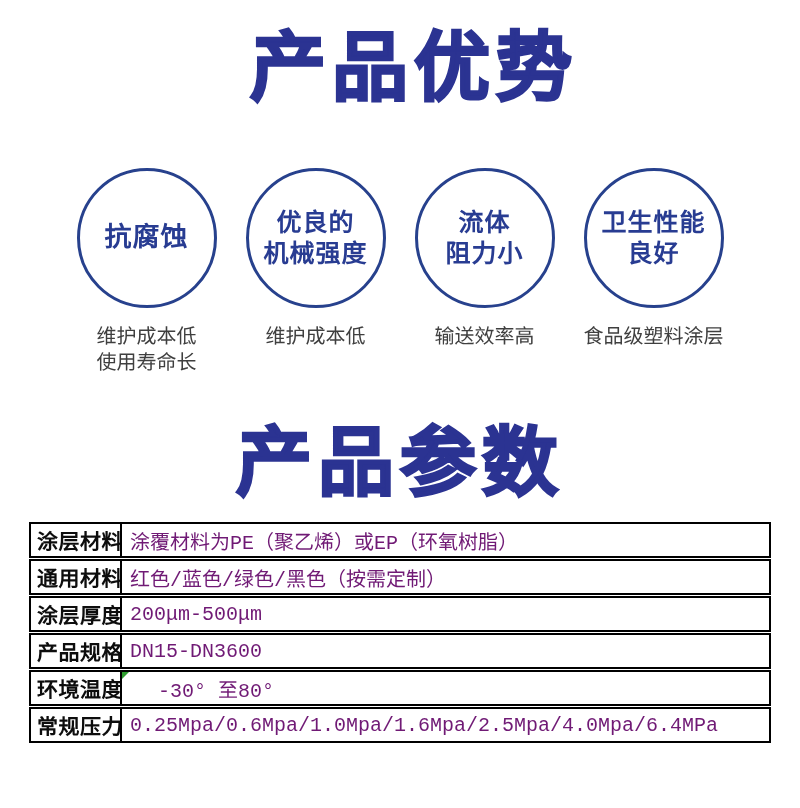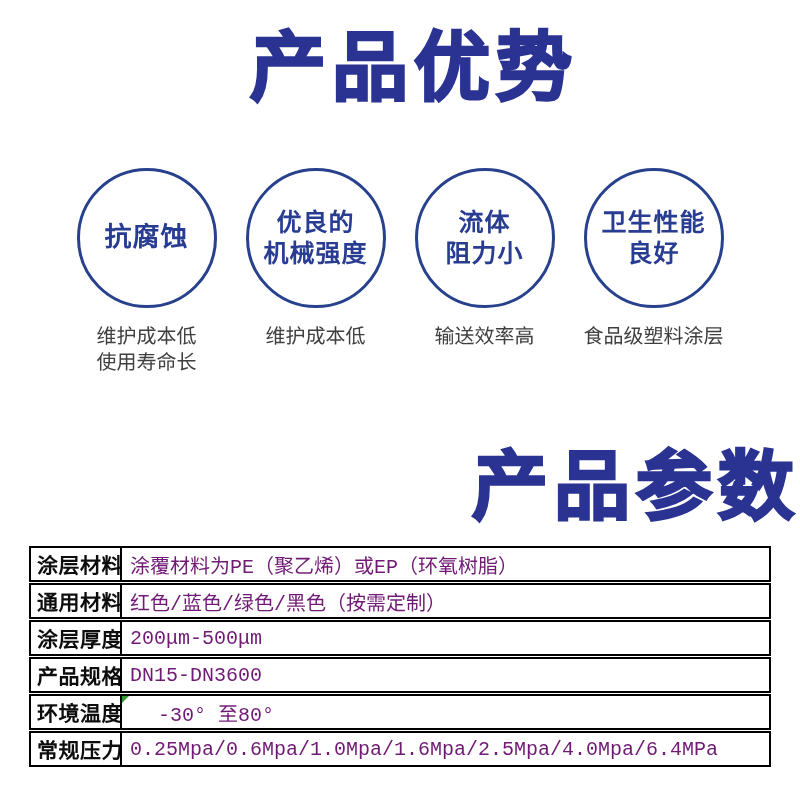--- a/index.html
+++ b/index.html
@@ -18,21 +18,21 @@
   }
   .page{width:800px;height:808px;position:relative;}
 
   .big-title{
     margin:0;text-align:center;color:var(--title-blue);
     font-size:76px;font-weight:900;letter-spacing:6px;
     line-height:92px;height:92px;white-space:nowrap;
     -webkit-text-stroke:2.5px var(--title-blue);
   }
   .title-advantages{padding-top:0;margin-top:22px;margin-left:28px;}
-  .title-parameters{margin-top:66px;text-align:right;}
+  .title-parameters{margin-top:42px;}
 
   .circles-row{
     margin-top:54px;display:flex;justify-content:center;
     gap:17px;align-items:flex-start;
   }
   .adv-col{width:152px;display:flex;flex-direction:column;align-items:center;}
   .circle{
     width:140px;height:140px;border:3px solid var(--circle-blue);
     border-radius:50%;display:flex;align-items:center;justify-content:center;
     background:#ffffff;flex:0 0 auto;

